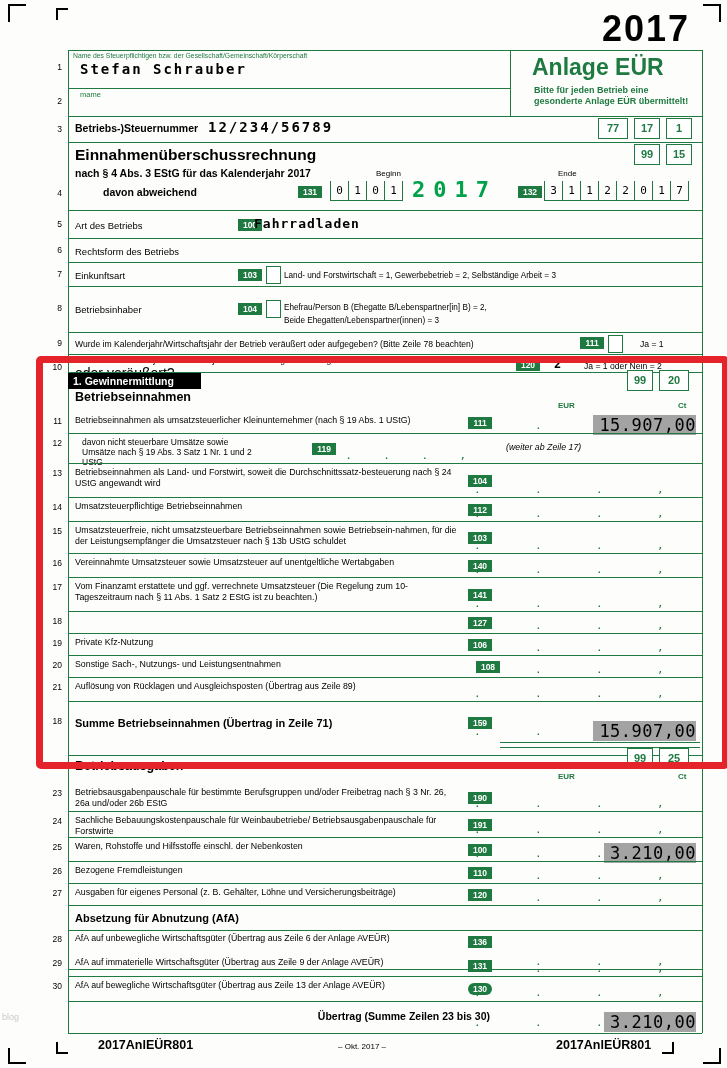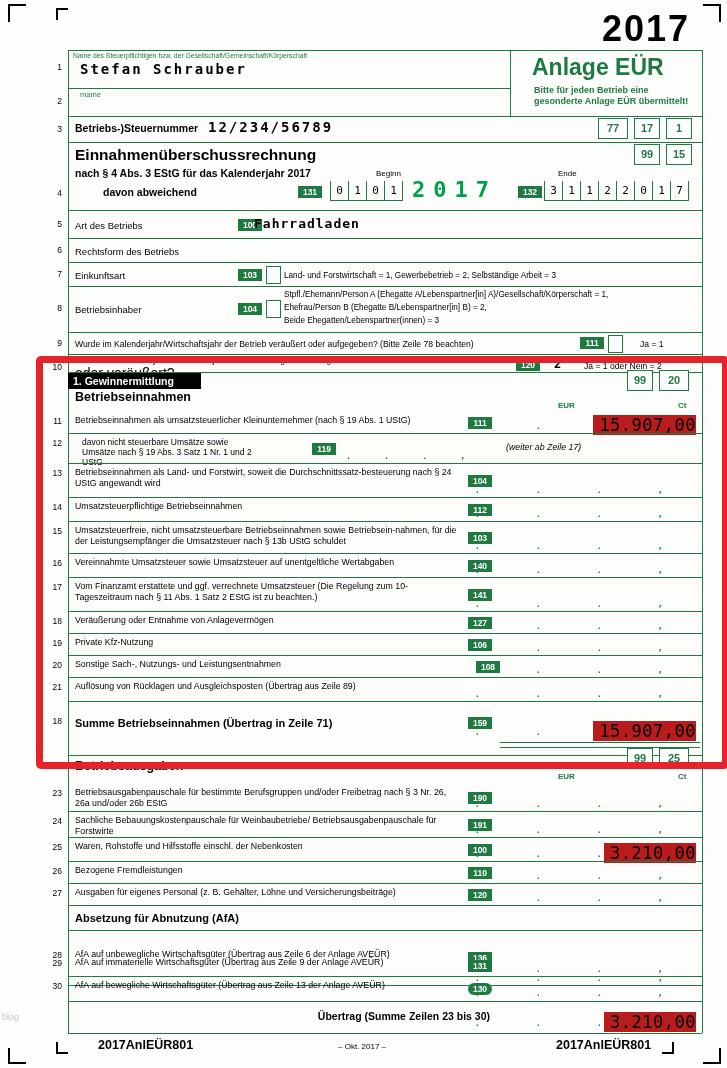--- a/index.html
+++ b/index.html
@@ -15,21 +15,21 @@
 .codebox{position:absolute;width:24px;height:19px;border:1.5px solid var(--g);color:var(--g);font-weight:bold;font-size:11px;line-height:19px;text-align:center;background:#fff}
 .chipg{position:absolute;background:var(--g);color:#fff;font-size:8.5px;font-weight:bold;min-width:24px;height:12px;line-height:12.5px;text-align:center}
 .cellbox{position:absolute;width:13px;height:16px;border:1.2px solid var(--g);background:#fff}
 .dcell{position:absolute;width:17px;height:19px;border:1px solid var(--g);border-top:none;text-align:center;font-family:"DejaVu Sans Mono","Liberation Mono",monospace;font-size:11px;line-height:19px}
 .arow{position:absolute;left:0;width:658px}
 .lineno{position:absolute;left:0;width:18px;text-align:right;font-size:8.5px;top:4px}
 .rowlabel{position:absolute;left:31px;top:3px;width:384px;font-size:8.8px;line-height:1.2}
 .rowlabel.narrow{left:38px;width:182px;font-size:8.5px}
 .amount{position:absolute;left:456px;top:0;bottom:0;width:197px}
 .dots{position:absolute;right:2px;bottom:2px;color:var(--g);font-family:"DejaVu Sans Mono","Liberation Mono",monospace;font-size:11px;white-space:pre;letter-spacing:1px}
-.val{position:absolute;right:1px;bottom:-1px;background:#b91c1c;padding-left:6px;font-family:"DejaVu Sans Mono","Liberation Mono",monospace;font-size:17px;letter-spacing:.5px}
+.val{position:absolute;right:1px;bottom:-1px;background:#a3a3a3;padding-left:6px;font-family:"DejaVu Sans Mono","Liberation Mono",monospace;font-size:17px;letter-spacing:.5px}
 .rowline{position:absolute;left:24px;right:0;bottom:0;height:1.2px;background:var(--g)}
 .rownote{position:absolute;left:462px;top:8px;font-size:8.8px;font-style:italic}
 .ilabel{position:absolute;font-size:9.5px}
 .help{position:absolute;font-size:8.2px;line-height:1.25}
 .cm{position:absolute}
 .eurct{position:absolute;color:var(--g);font-size:8px;font-weight:bold}
 </style>
 </head>
 <body>
 
@@ -112,21 +112,20 @@
   <div class="chipg" style="left:194px;top:7px">103</div>
   <div class="cellbox" style="left:222px;top:4px"></div>
   <div class="help" style="left:240px;top:9px">Land- und Forstwirtschaft = 1, Gewerbebetrieb = 2, Selbständige Arbeit = 3</div>
 </div>
 <div class="hline" style="left:68px;top:286px;width:634px"></div>
 <div class="abs" style="left:44px;top:286px;width:658px;height:46px">
   <div class="lineno" style="top:17px">8</div>
   <div class="ilabel" style="left:31px;top:18px">Betriebsinhaber</div>
   <div class="chipg" style="left:194px;top:17px">104</div>
   <div class="cellbox" style="left:222px;top:14px"></div>
-  <div class="help" style="left:240px;top:4px">Stpfl./Ehemann/Person A (Ehegatte A/Lebenspartner[in] A)/Gesellschaft/Körperschaft = 1,</div>
   <div class="help" style="left:240px;top:17px">Ehefrau/Person B (Ehegatte B/Lebenspartner[in] B) = 2,</div>
   <div class="help" style="left:240px;top:30px">Beide Ehegatten/Lebenspartner(innen) = 3</div>
 </div>
 <div class="hline" style="left:68px;top:332px;width:634px"></div>
 <div class="abs" style="left:44px;top:332px;width:658px;height:22px">
   <div class="lineno" style="top:6px">9</div>
   <div class="ilabel" style="left:31px;top:7px;font-size:8.6px">Wurde im Kalenderjahr/Wirtschaftsjahr der Betrieb veräußert oder aufgegeben? (Bitte Zeile 78 beachten)</div>
   <div class="chipg" style="left:536px;top:5px">111</div>
   <div class="cellbox" style="left:564px;top:3px"></div>
   <div class="help" style="left:596px;top:7px;font-size:8.6px">Ja = 1</div>
@@ -209,21 +208,20 @@
       <div class="lineno">17</div>
       <div class="rowlabel">Vom Finanzamt erstattete und ggf. verrechnete Umsatzsteuer (Die Regelung zum 10-Tageszeitraum nach § 11 Abs. 1 Satz 2 EStG ist zu beachten.)</div>
       <div class="chipg" style="left: 424px; top: 11px;">141</div>
       <div class="amount">
         <span class="dots">.       .       .       ,    </span>
       </div>
       <div class="rowline"></div>
     </div>
     <div class="arow" style="top: 200px; height: 22px;">
       <div class="lineno">18</div>
-      <div class="rowlabel">Veräußerung oder Entnahme von Anlagevermögen</div>
       <div class="chipg" style="left: 424px; top: 5px;">127</div>
       <div class="amount">
         <span class="dots">.       .       .       ,    </span>
       </div>
       <div class="rowline"></div>
     </div>
     <div class="arow" style="top: 222px; height: 22px;">
       <div class="lineno">19</div>
       <div class="rowlabel">Private Kfz-Nutzung</div>
       <div class="chipg" style="left: 424px; top: 5px;">106</div>
@@ -313,21 +311,21 @@
       <div class="amount">
         <span class="dots">.       .       .       ,    </span>
       </div>
       <div class="rowline"></div>
     </div>
   </div>
 
 <div class="abs bold" style="left:75px;top:912px;font-size:11px">Absetzung für Abnutzung (AfA)</div>
 <div class="hline" style="left:68px;top:930px;width:634px"></div>
 <div class="abs" id="afa-rows" style="left:44px;top:930px;width:658px;height:71px">
-    <div class="arow" style="top: 16px; height: 40px;">
+    <div class="arow" style="top: 0px; height: 40px;">
       <div class="lineno">28</div>
       <div class="rowlabel">AfA auf unbewegliche Wirtschaftsgüter (Übertrag aus Zeile 6 der Anlage AVEÜR)</div>
       <div class="chipg" style="left: 424px; top: 6px;">136</div>
       <div class="amount">
         <span class="dots">.       .       .       ,    </span>
       </div>
       <div class="rowline"></div>
     </div>
     <div class="arow" style="top: 24px; height: 23px;">
       <div class="lineno">29</div>

